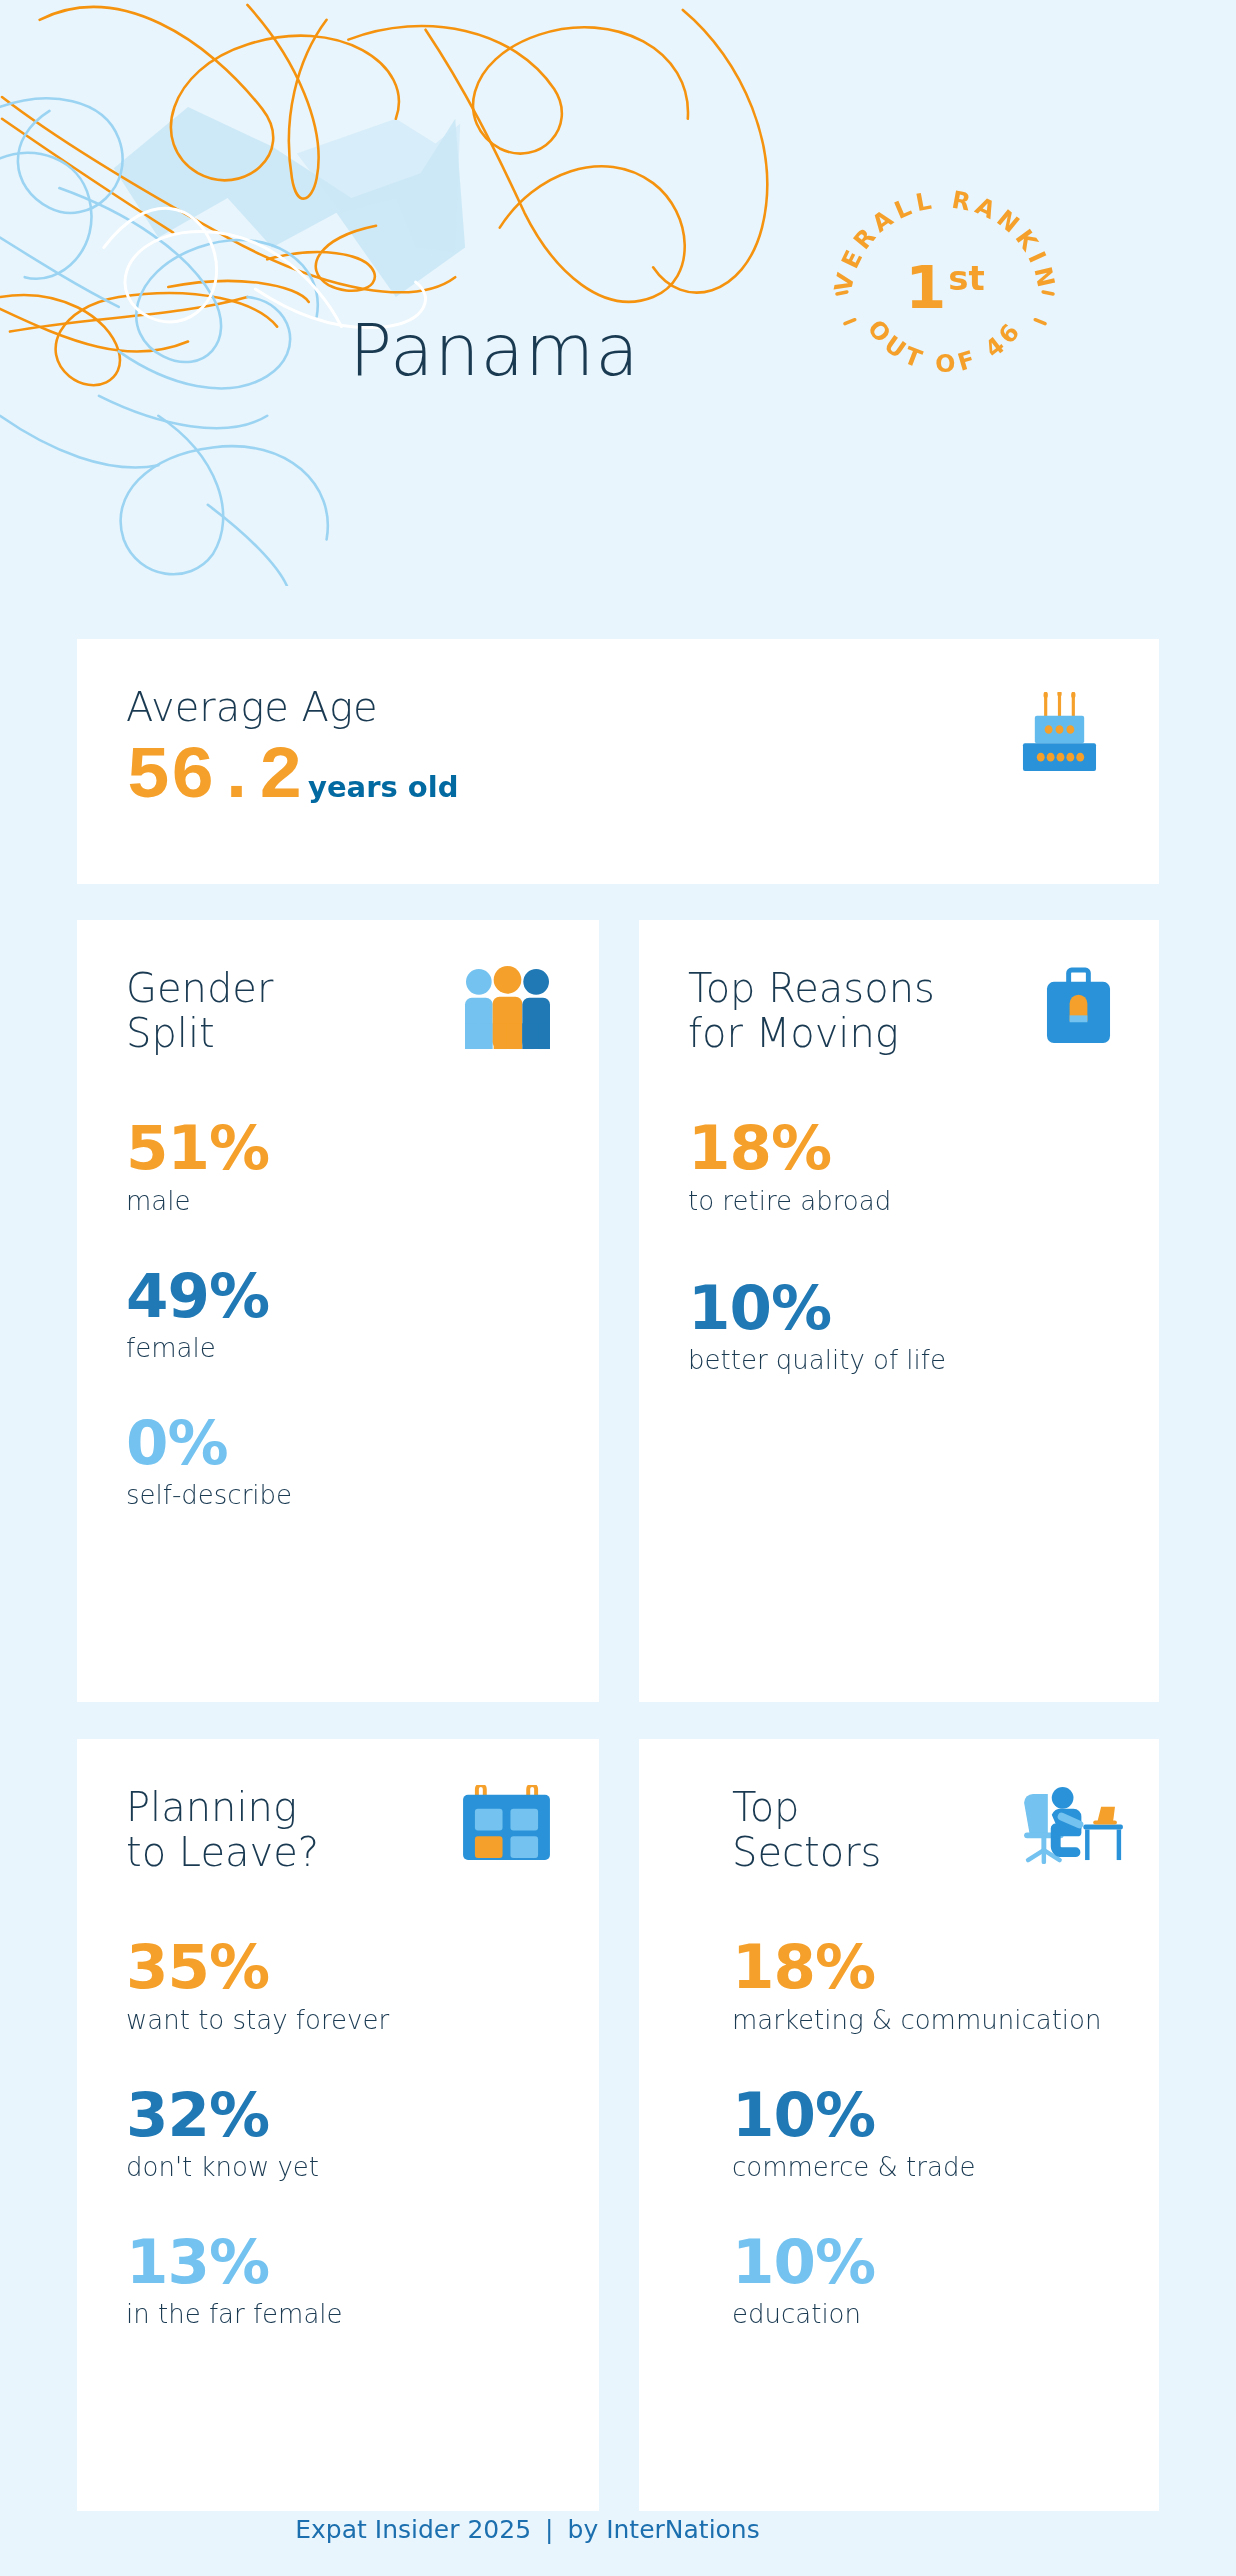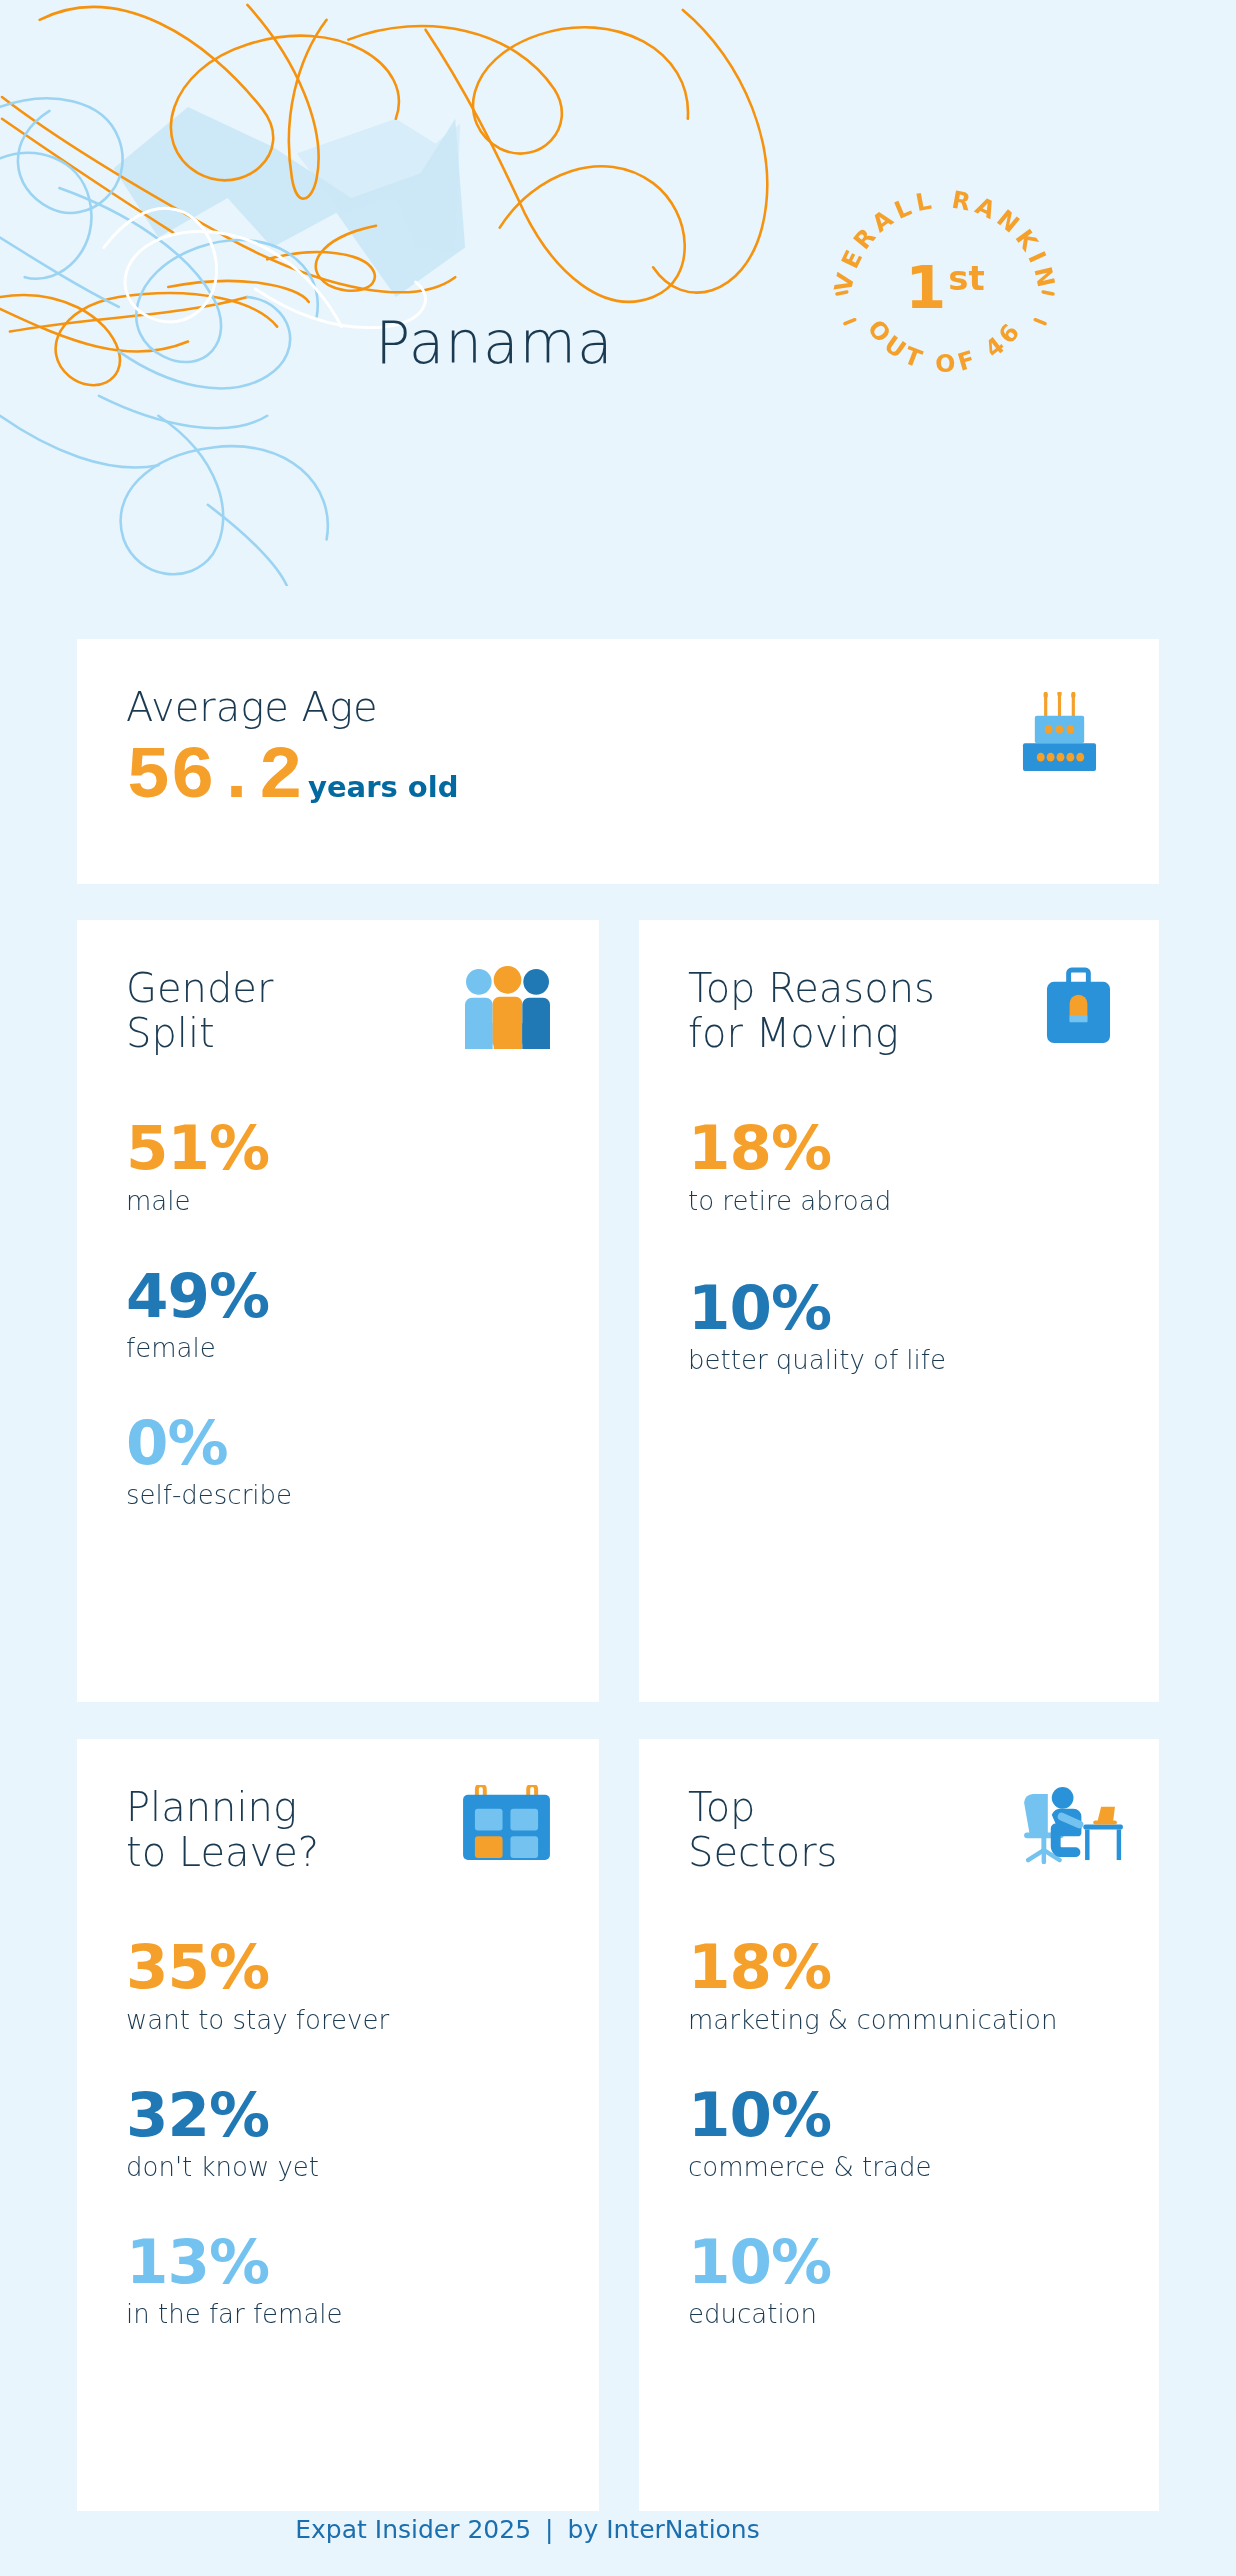--- a/index.html
+++ b/index.html
@@ -31,21 +31,21 @@
     position: absolute;
     left: 0; top: 0;
     width: 1237px;
     height: 586px;
   }
   .country-title {
     position: absolute;
     left: 0; top: 309px;
     width: 989px;
     text-align: center;
-    font-size: 58px;
+    font-size: 71px;
     font-weight: 300;
     letter-spacing: 1px;
     color: #1a3a52;
     font-family: "DejaVu Sans", sans-serif;
   }
 
   
   .rank-badge {
     position: absolute;
     left: 831px;
@@ -77,21 +77,21 @@
   
   .card {
     position: absolute;
     background: #ffffff;
     margin-top: 28px;
   }
   #card-avg-age  { left: 77px;  top: 611px;  width: 1082px; height: 245px; }
   #card-gender   { left: 77px;  top: 892px;  width: 522px;  height: 782px; }
   #card-reasons  { left: 639px; top: 892px;  width: 520px;  height: 782px; }
   #card-planning { left: 77px;  top: 1711px; width: 522px;  height: 772px; }
-  #card-sectors  { left: 639px; top: 1711px; width: 520px;  height: 772px; }
+  #card-sectors  { left: 639px; top: 1711px; width: 520px;  height: 772px; padding-left: 44px; }
 
   .card-inner { position: relative; width: 100%; height: 100%; padding: 46px 49px; }
 
   .card-title {
     font-size: 40px;
     font-weight: 300;
     color: #1a3a52;
     line-height: 1.13;
     font-family: "DejaVu Sans", sans-serif;
     max-width: 326px;

